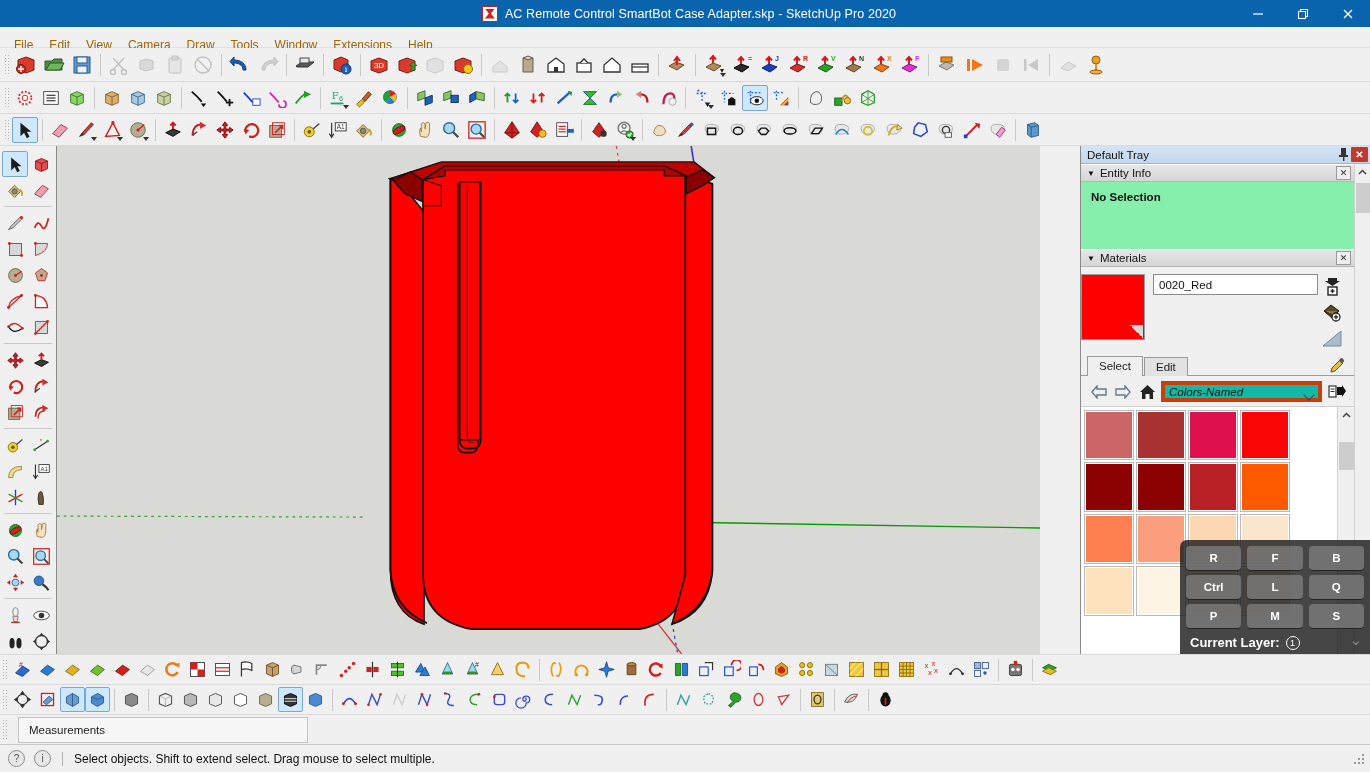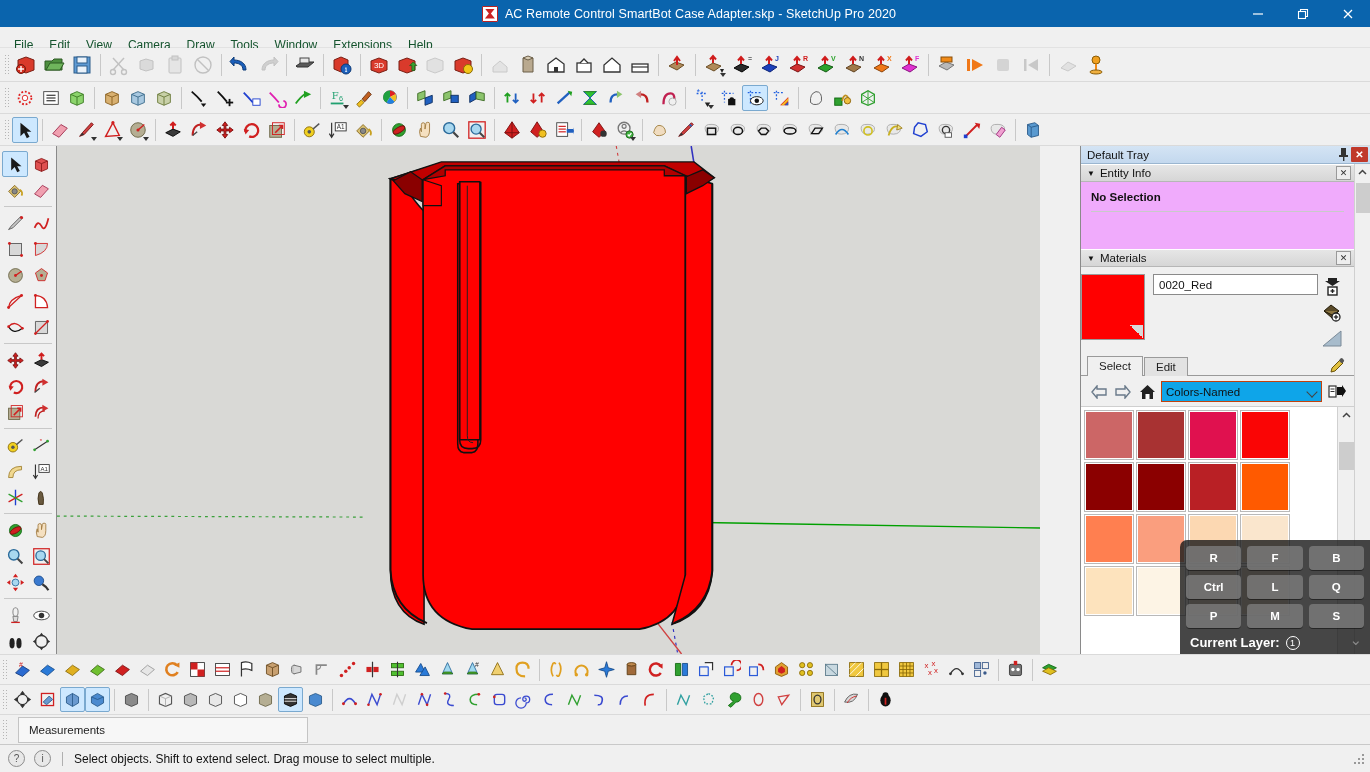--- a/index.html
+++ b/index.html
@@ -26,21 +26,21 @@
   .title-text { color: #fff; font-size: 12.5px; letter-spacing: .1px; white-space: nowrap; }
   .win-ctrls { position: absolute; right: 0; top: 0; height: 27px; display: flex; }
   .win-btn { width: 45px; height: 27px; display: flex; align-items: center; justify-content: center; color: #fff; font-size: 13px; }
   .win-btn svg { display: block; }
 
   
   .menubar {
     height: 21px; flex: 0 0 21px; background: #f0f0f0; display: flex; align-items: center;
     padding-left: 6px; border-bottom: 1px solid #e2e2e2;
   }
-  .menu-item { font-size: 12px; color: #14532d; padding: 2px 8px; white-space: nowrap; margin-top: 16px; }
+  .menu-item { font-size: 12px; color: #a16207; padding: 2px 8px; white-space: nowrap; margin-top: 16px; }
   .menu-item u { text-decoration: underline; }
 
   
   .tb-row {
     display: flex; align-items: center; background: #f0f0f0;
     border-bottom: 1px solid #dadada; padding-left: 2px; flex: 0 0 auto;
   }
   .tb-row.r1 { height: 34px; }
   .tb-row.r2 { height: 32px; }
   .tb-row.r3 { height: 32px; }
@@ -110,21 +110,21 @@
     height: 18px; flex: 0 0 18px; background: linear-gradient(#e6e6e6,#d6d6d6);
     border-top: 1px solid #fff; border-bottom: 1px solid #b6b6b6;
     display: flex; align-items: center; padding: 0 3px 0 6px; font-size: 11.5px; color: #111;
   }
   .panel-head .tri { font-size: 8px; margin-right: 5px; }
   .panel-head .sp { flex: 1; }
   .panel-x {
     width: 15px; height: 14px; border: 1px solid #9a9a9a; background: #eee;
     font-size: 9px; display: flex; align-items: center; justify-content: center; color: #333;
   }
-  .entity-body { flex: 1 1 auto; background: #f0abfc; padding: 9px 10px 0 10px; min-height: 0; }
+  .entity-body { flex: 1 1 auto; background: #86efac; padding: 9px 10px 0 10px; min-height: 0; }
   .no-sel { font-size: 11.5px; font-weight: bold; color: #111; }
   .hr { height: 1px; background: #c9c9c9; margin-top: 8px; }
 
   
   .mat-top { display: flex; padding: 7px 8px 6px 0; background: #f0f0f0; }
   .swatch-big {
     width: 64px; height: 66px; background: #ff0000; border: 1px solid #9a9a9a; position: relative; flex: 0 0 64px;
   }
   .swatch-big::after {
     content: ""; position: absolute; right: 1px; bottom: 1px; width: 13px; height: 13px;
@@ -143,22 +143,22 @@
     font-size: 11.5px; padding: 3px 11px 3px 11px; border: 1px solid #9a9a9a; border-bottom: none;
     background: #e2e2e2; color: #222; margin-right: 1px; position: relative; top: 1px;
   }
   .mtab.sel { background: #f0f0f0; top: 1px; padding-bottom: 4px; z-index: 2; }
   .mat-tabs .sp { flex: 1; }
   .eyedrop { width: 22px; height: 20px; display: flex; align-items: center; justify-content: center; }
 
   .mat-nav { display: flex; align-items: center; gap: 4px; padding: 5px 6px 4px 8px; background: #f0f0f0; }
   .navbtn { width: 20px; height: 19px; display: flex; align-items: center; justify-content: center; }
   .lib-select {
-    flex: 1 1 auto; height: 21px; border: 1px solid #c2410c; background: #0ea5e9;
-    font-size: 11.5px; padding: 0 4px; display: flex; align-items: center; color: #111; position: relative; min-width: 0;
+    flex: 1 1 auto; height: 21px; border: 4px solid #c2410c; background: #14b8a6;
+    font-size: 11.5px; padding: 0 4px; display: flex; align-items: center; color: #111; position: relative; min-width: 0; font-style: italic;
   }
   .lib-select .chev { position: absolute; right: 5px; top: 6px; width: 8px; height: 8px;
     border-right: 1.5px solid #444; border-bottom: 1.5px solid #444; transform: rotate(45deg); }
   .lib-details { width: 22px; height: 21px; display: flex; align-items: center; justify-content: center; }
 
   .sw-area { flex: 1 1 auto; display: flex; background: #fff; min-height: 0; overflow: hidden; border-top: 1px solid #cfcfcf; }
   .sw-grid { flex: 1 1 auto; display: grid; grid-template-columns: repeat(4, 52px); gap: 0; align-content: start; padding: 2px 0 0 2px; }
   .sw {
     width: 50px; height: 50px; margin: 1px; border: 1px solid #b9b9b9; outline: 1px solid #fff; outline-offset: -2px;
   }

